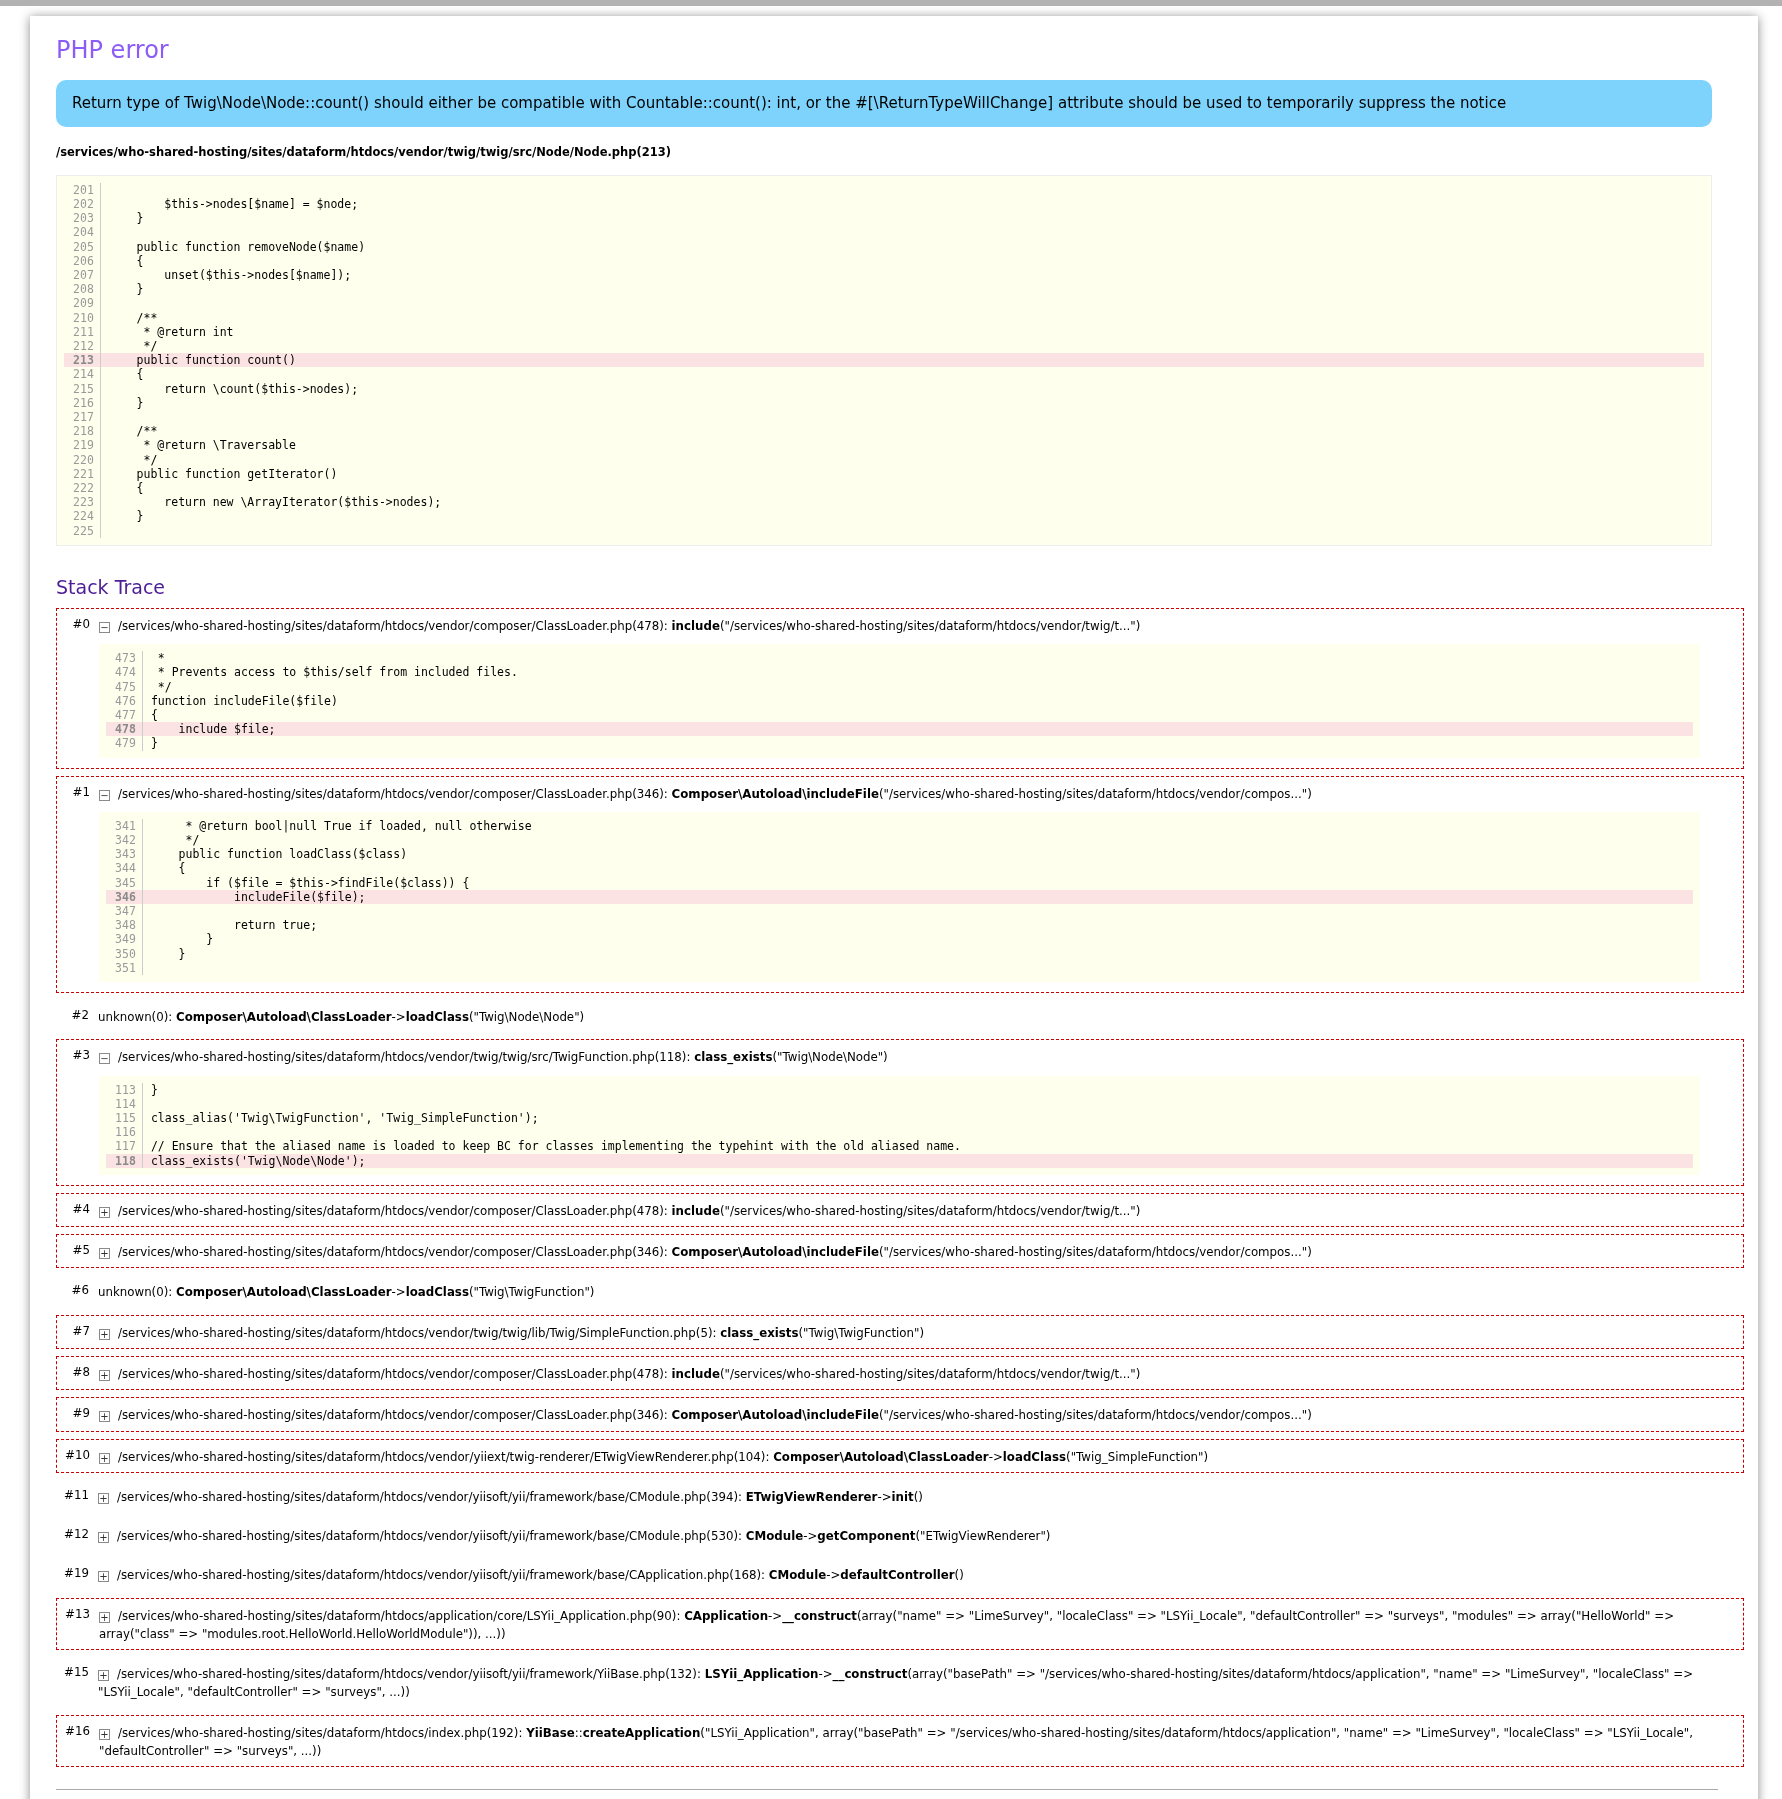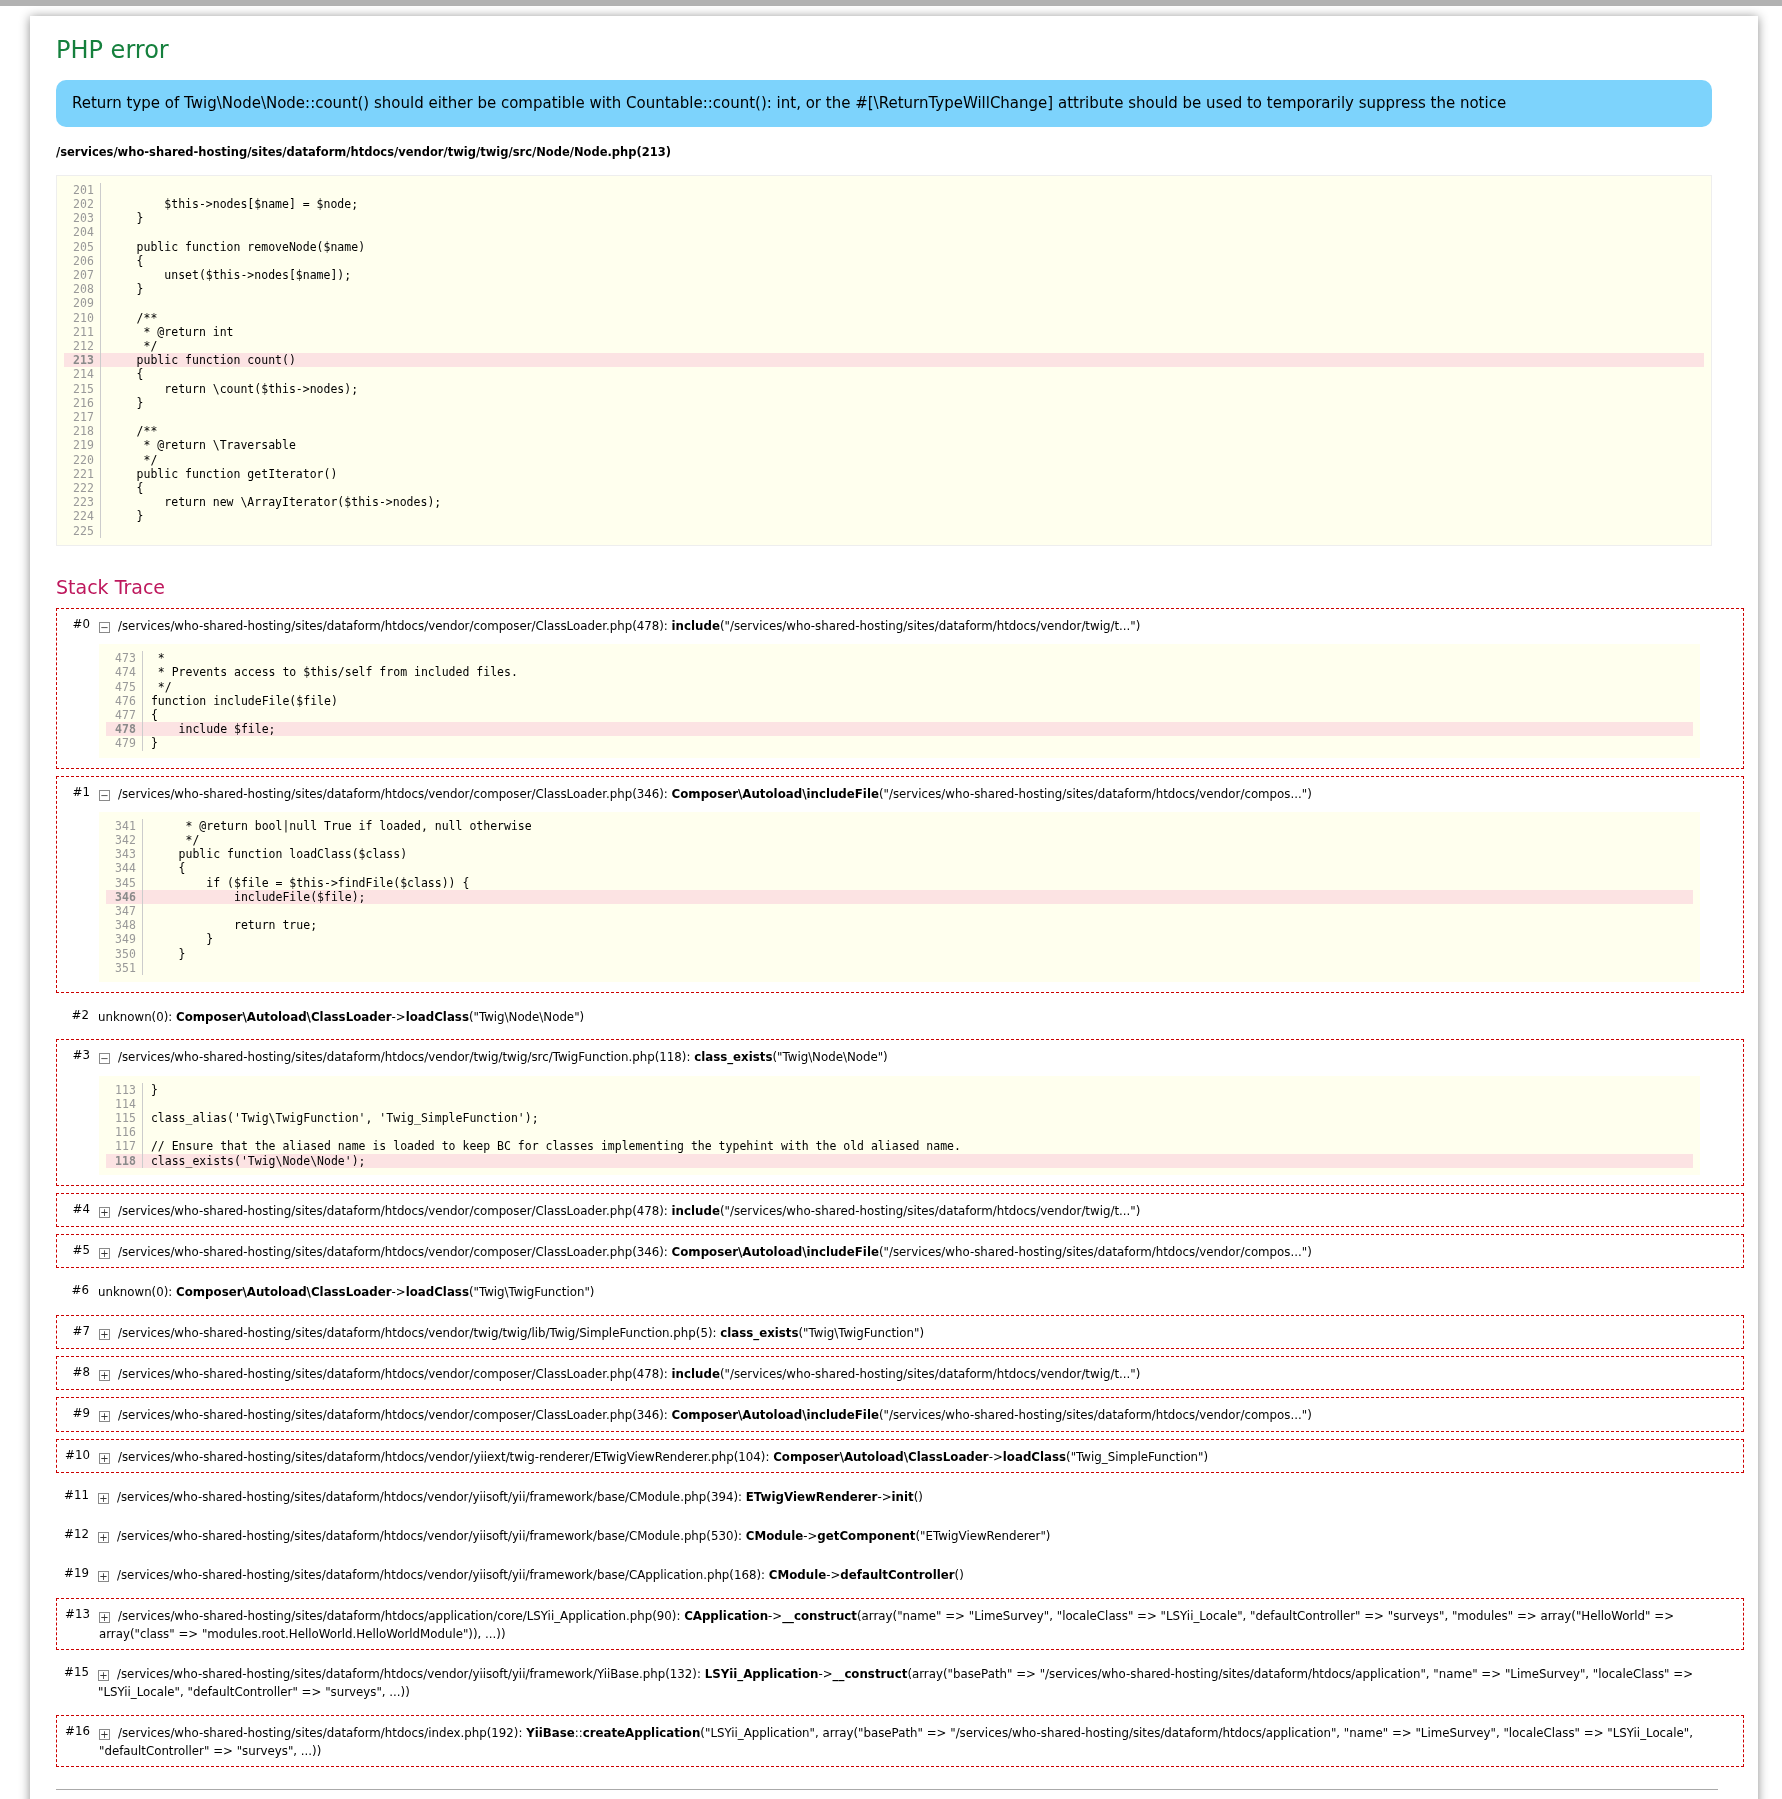--- a/index.html
+++ b/index.html
@@ -1,27 +1,27 @@
 <!DOCTYPE html>
 <html><head>
 <meta charset="utf-8">
 <style>
   html,body{margin:0;padding:0;background:#fff;}
   body{font-family:"DejaVu Sans","Liberation Sans",sans-serif;color:#000;}
   .top-strip{height:6px;background:#b2b2b2;}
   .panel{margin:10px 24px 0 30px;background:#fff;box-shadow:0 1px 10px rgba(0,0,0,.45);padding:20px 10px 14px 26px;min-height:1690px;box-sizing:border-box;}
-  h1{font-weight:normal;color:#15803d;font-size:24px;margin:0 0 16px 0;}
+  h1{font-weight:normal;color:#8b5cf6;font-size:24px;margin:0 0 16px 0;}
   .message{background:#7dd3fc;border-radius:10px;padding:14px 16px;font-size:15px;line-height:1.25;margin:0 36px 18px 0;}
   .file{font-weight:bold;font-size:11.5px;margin:0 0 16px 0;}
   pre.code{font-family:"DejaVu Sans Mono","Liberation Mono",monospace;font-size:11.5px;line-height:14.2px;background:#ffffee;border:1px solid #eee;padding:7px;margin:0 36px 0 0;white-space:pre;overflow:hidden;}
   .row{display:block;min-height:14.2px;}
   .row.error{background:#fce3e3;}
   .ln{display:inline-block;width:2.6em;text-align:right;color:#999;padding-right:6px;border-right:1px solid #ccc;margin-right:8px;}
   .row.error .ln{font-weight:bold;color:#8a8a8a;}
-  h2{font-weight:normal;color:#be185d;font-size:19px;margin:30px 0 10px 0;}
+  h2{font-weight:normal;color:#4c1d95;font-size:19px;margin:30px 0 10px 0;}
   .traces{margin:0 4px 0 0;}
   .trace{margin:7px 0;padding:6px 7px;display:flex;align-items:flex-start;font-size:11.8px;}
   .trace.app{border:1px dashed #c00;}
   .t-num{flex:none;width:26px;text-align:right;padding:2px 9px 0 0;}
   .t-content{flex:1;line-height:1.55;padding-top:2px;}
   .toggle{display:inline-block;width:11px;height:11px;line-height:10px;text-align:center;border:1px solid #8a8a8a;font-size:10px;margin-right:8px;vertical-align:-1px;color:#333;background:#fff;box-sizing:border-box;}
   .trace pre.code{border:none;margin:9px 36px 4px 0;}
   .version{color:#808080;font-size:11px;border-top:1px solid #aaa;padding-top:13px;margin:22px 30px 4px 0;}
   strong{font-weight:bold;}
 </style>

